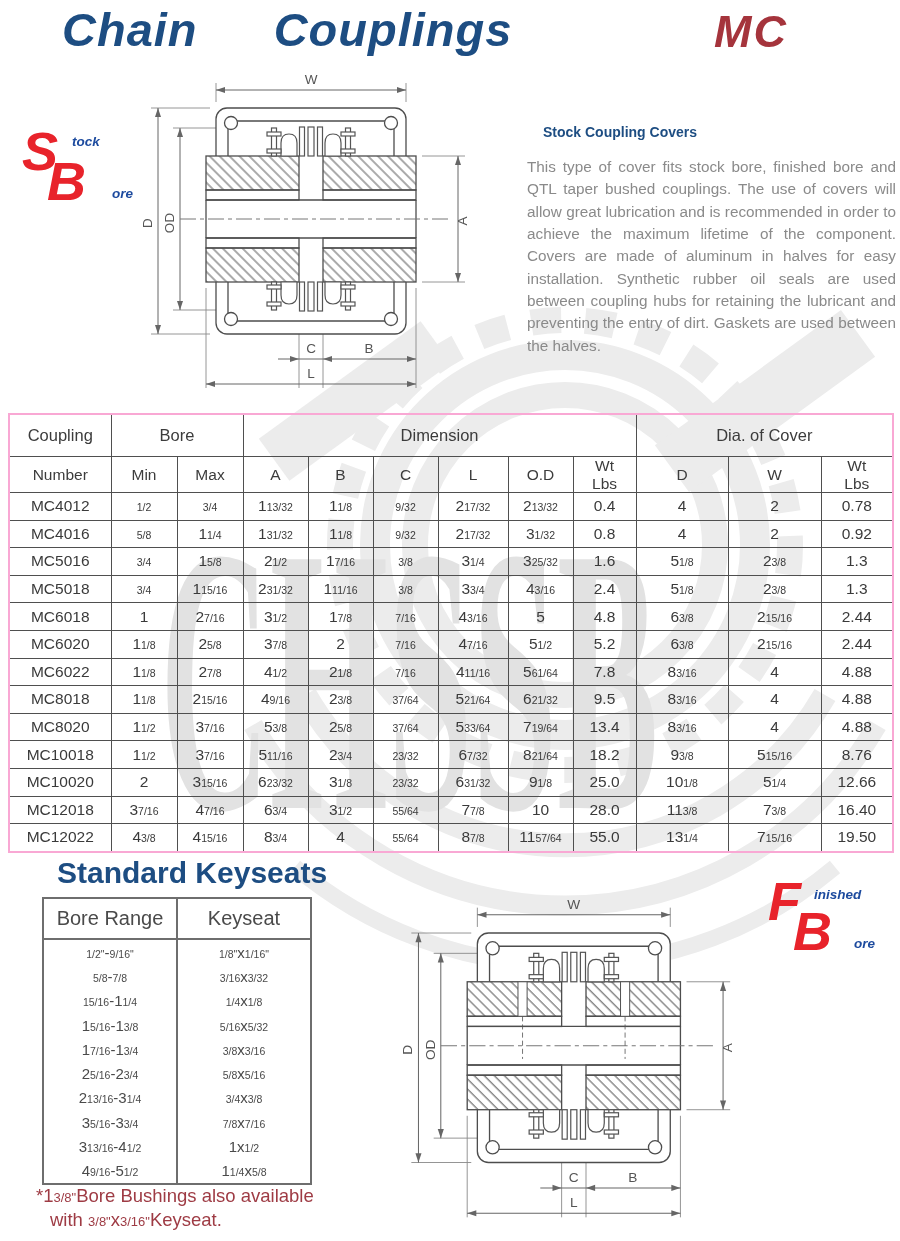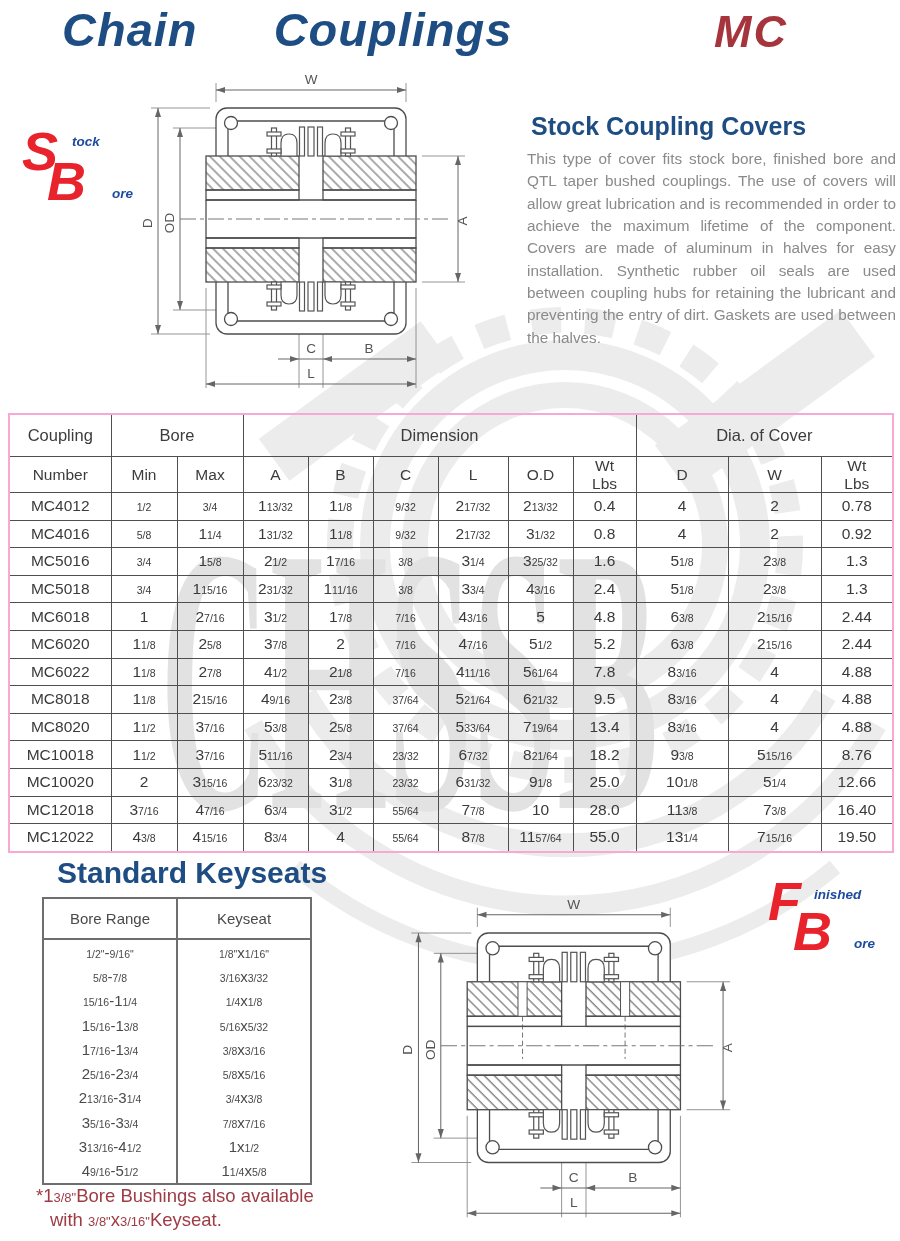--- a/index.html
+++ b/index.html
@@ -24,40 +24,40 @@
   .logo .big{position:absolute;font-size:54px;font-weight:bold;color:var(--logo-red,#e8232b);line-height:1;}
   .logo .small{position:absolute;font-size:13.5px;font-weight:bold;color:var(--logo-blue,#1c4a9e);line-height:1;}
   #sb-logo{left:22px;top:124px;}
   #fb-logo{left:768px;top:874px;}
   .logo .p1{left:0;top:0;} .logo .p2{left:50px;top:11px;}
   .logo .p3{left:25px;top:30px;} .logo .p4{left:77px;top:63px;margin-left:13px;}
   #fb-logo .p2{left:46px;top:14px;} #fb-logo .p4{left:73px;top:63px;}
 
   
   #covers{left:527px;top:108px;width:369px;}
-  #covers h2{margin:4px;font-size:25px;font-weight:bold;color:var(--heading-blue,#1d4d82);}
+  #covers h2{margin:16px;font-size:14px;font-weight:bold;color:var(--heading-blue,#1d4d82);}
   #covers p{margin:7px 0 0 0;font-size:15.3px;line-height:1.46;color:var(--body-gray,#8a8a8a);
             text-align:justify;}
 
   
   #coupling-table{left:8px;top:413px;width:884px;border-collapse:collapse;table-layout:fixed;
                   border:2px solid #f9a8d4;}
   #coupling-table th,#coupling-table td{border:1px solid var(--table-line,#4f4f4f);
                   text-align:center;padding:0;background:transparent;}
   #coupling-table tr.grp th{height:41px;font-size:16.5px;font-weight:400;color:#3c3c3c;}
   #coupling-table tr.sub th{height:35px;font-size:15.5px;font-weight:400;color:#3c3c3c;
                   white-space:pre-line;line-height:1.12;}
   #coupling-table tbody td{height:26.6px;font-size:15.5px;color:#3a3a3a;}
   .fr{font-size:10.5px;}
 
   
   #keyseats-title{left:57px;top:856px;font-size:30px;font-weight:bold;color:var(--heading-blue,#1d4d82);text-align:center;}
   #keyseats-table{left:42px;top:897px;width:268px;border-collapse:collapse;table-layout:fixed;
                   border:2px solid #6e6e6e;background:transparent;}
-  #keyseats-table th{height:37px;font-size:15px;font-weight:400;color:#4a4a4a;
+  #keyseats-table th{height:37px;font-size:20px;font-weight:400;color:#4a4a4a;
                   border-bottom:2px solid #6e6e6e;}
   #keyseats-table th:first-child,#keyseats-table td:first-child{border-right:2px solid #6e6e6e;}
   #keyseats-table td{height:22.3px;font-size:15px;color:#4a4a4a;text-align:center;}
 
   #footnote{left:36px;top:1184px;font-size:18.5px;line-height:1.3;color:var(--footnote-red,#9e3b44);}
   #footnote .line2{padding-left:14px;}
   #footnote .fr{font-size:13px;}
 
   
   .drawing{position:absolute;}

